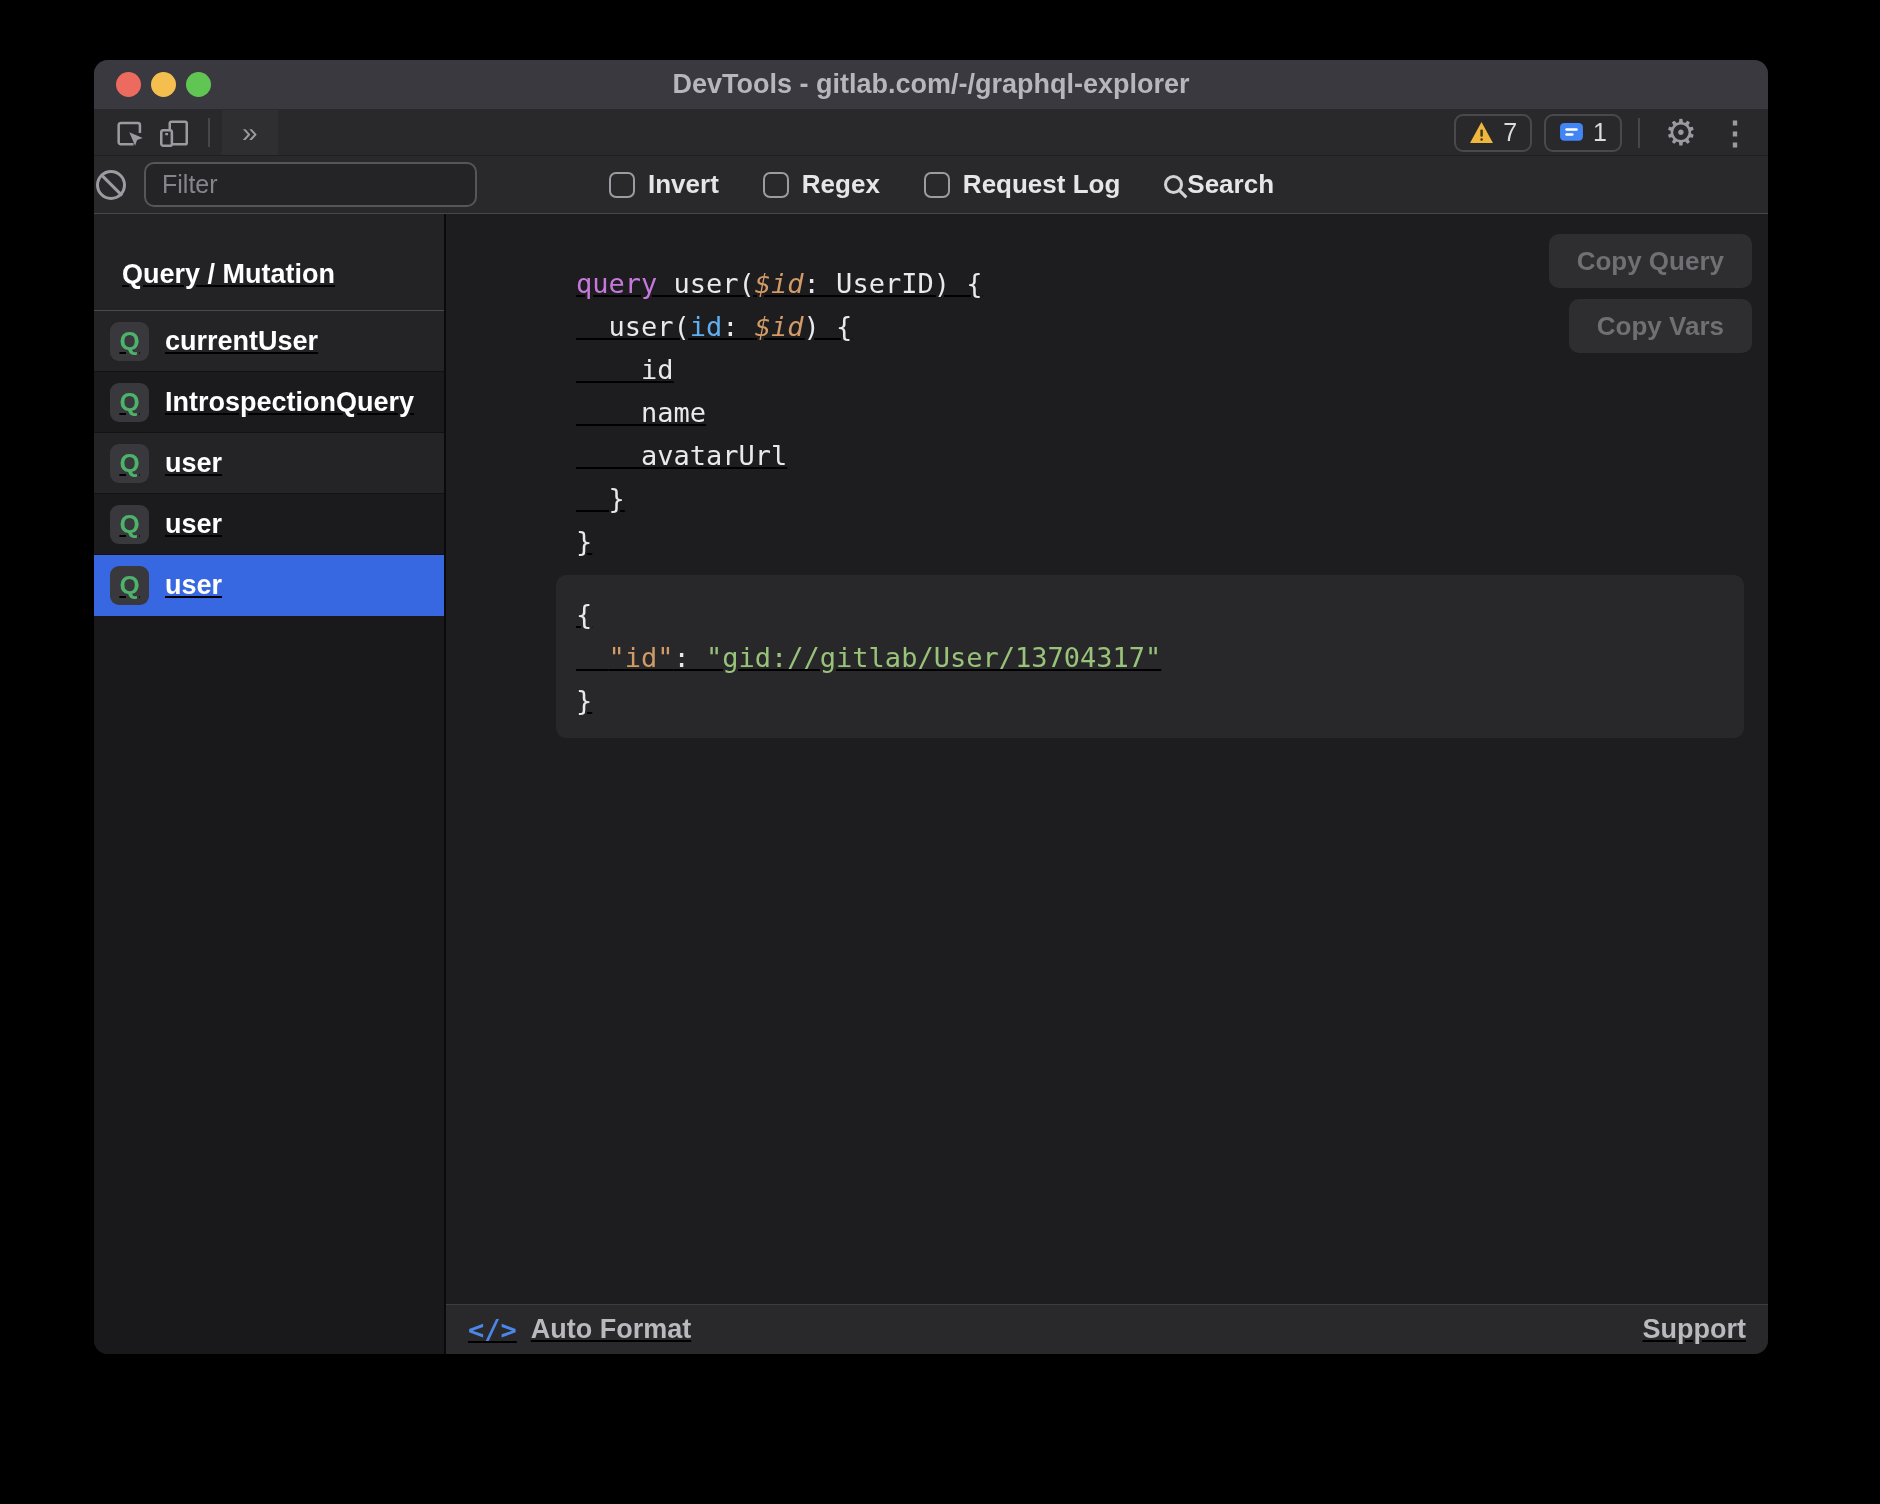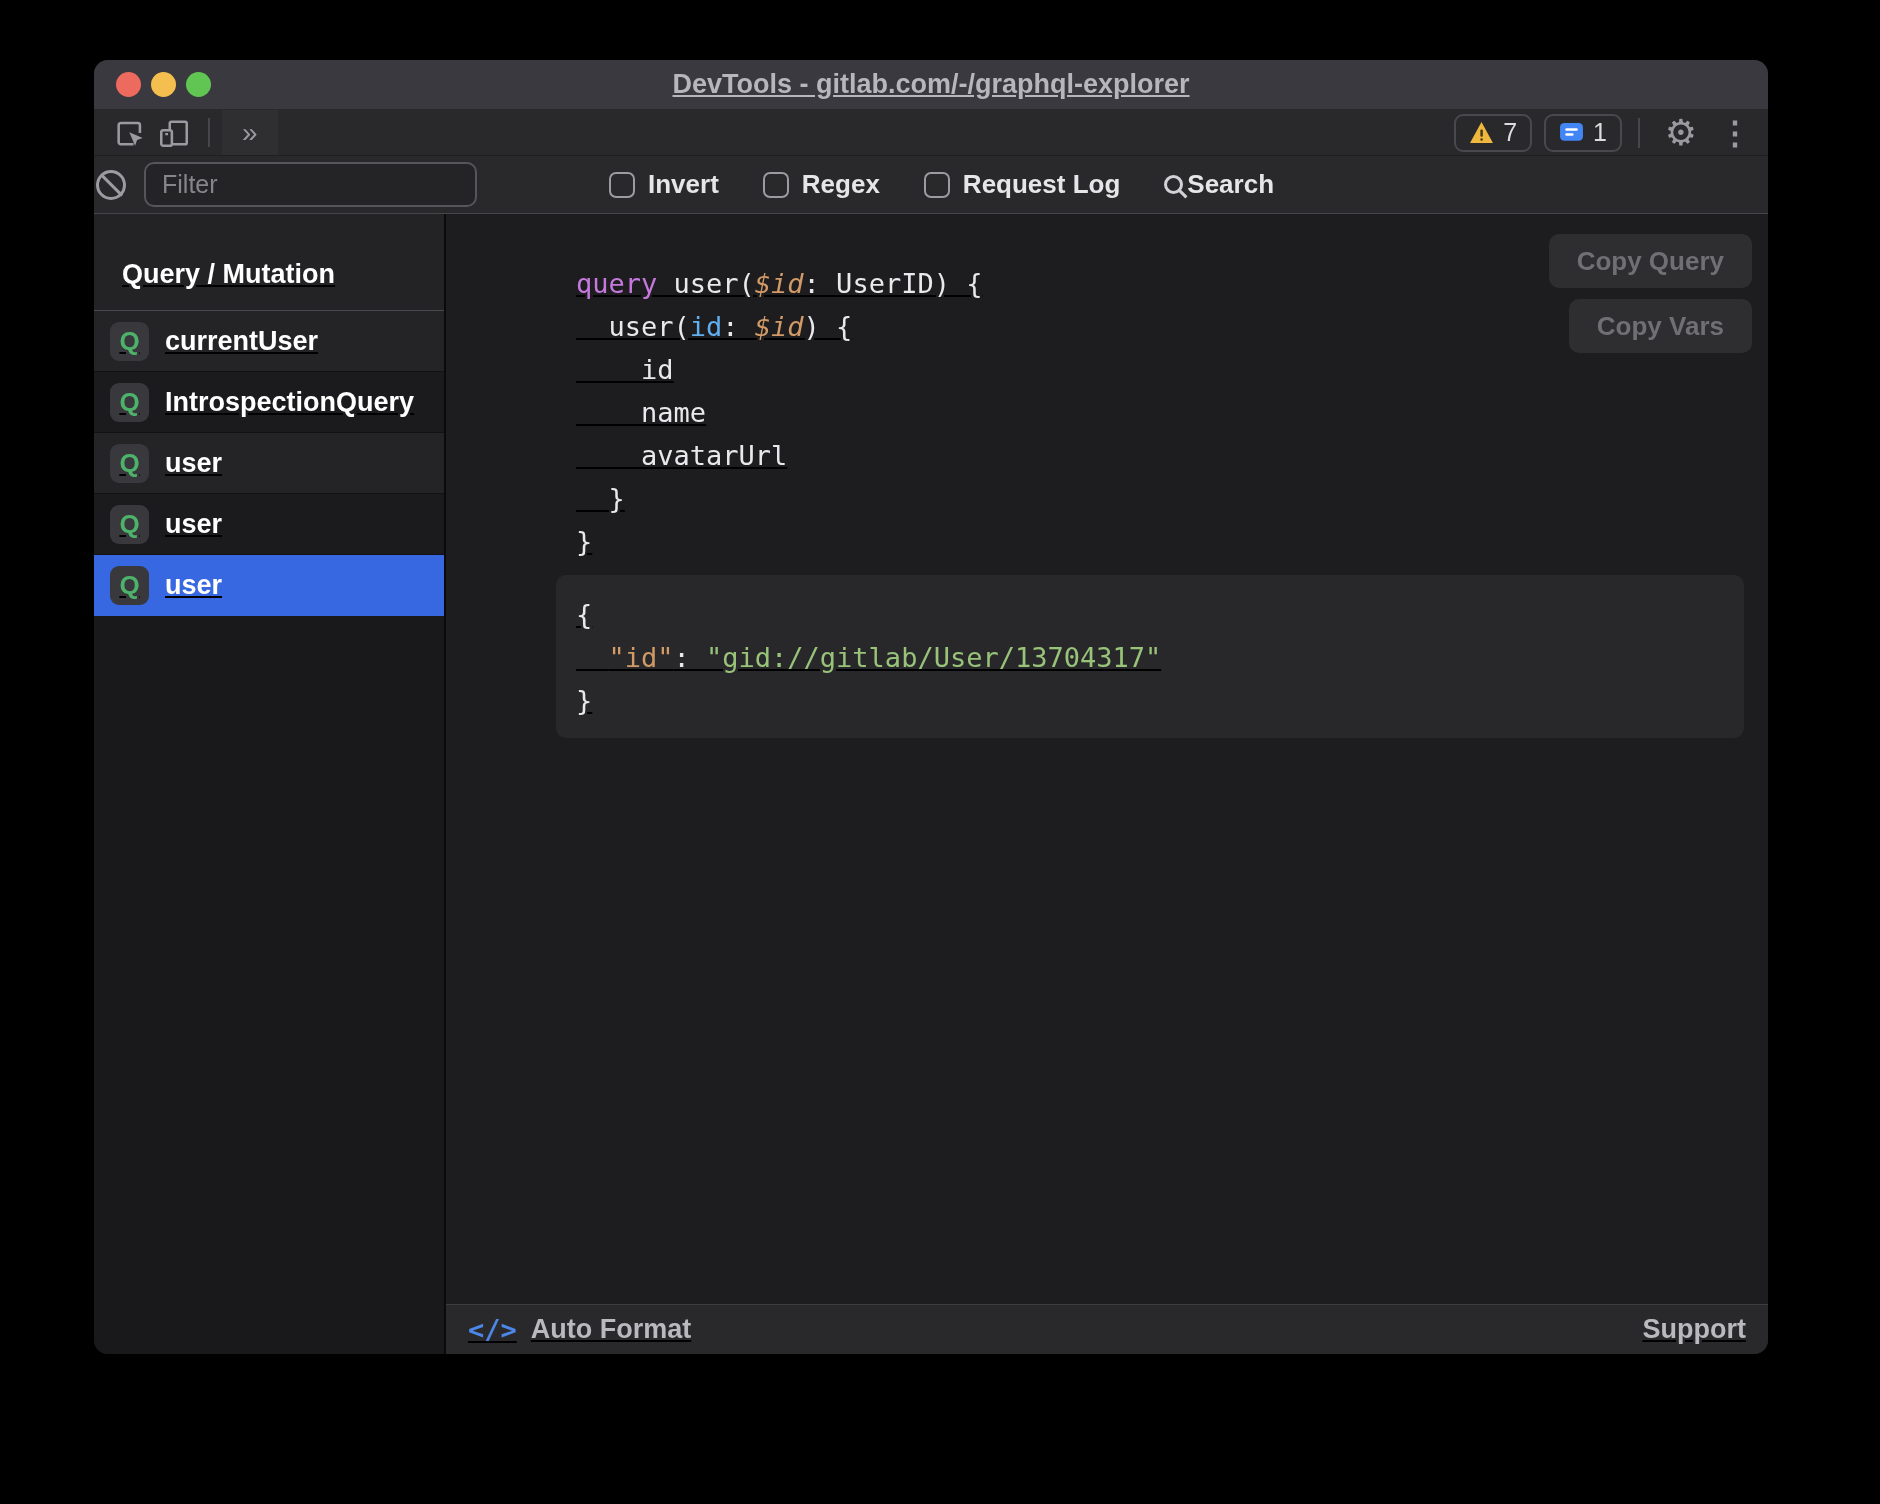--- a/index.html
+++ b/index.html
@@ -10,21 +10,21 @@
             background:#1d1d20; border-radius:14px; overflow:hidden;
             display:flex; flex-direction:column; }
 
   
   .titlebar { height:50px; flex:0 0 50px; background:#3a393f; position:relative;
               display:flex; align-items:center; justify-content:center;
               border-bottom:1px solid #29282d; }
   .traffic { position:absolute; left:22px; top:0; height:100%; display:flex; align-items:center; gap:10px; }
   .light { width:25px; height:25px; border-radius:50%; }
   .light.red{ background:#ed6a5e; } .light.yellow{ background:#f4bf4f; } .light.green{ background:#61c554; }
-  .title-text { color:#b7b6bd; font-size:27px; font-weight:bold;text-decoration:underline; }
+  .title-text { color:#b7b6bd; font-size:27px; font-weight:bold; }
 
   
   .toolbar { height:46px; flex:0 0 46px; background:#29292c; display:flex; align-items:stretch;
              padding-left:14px; border-bottom:1px solid #1f1f22; }
   .tool-icon { width:44px; display:flex; align-items:center; justify-content:center; }
   .vdiv { width:2px; background:#47474b; margin:8px 12px; }
   .tool-tabs { display:flex; align-items:stretch; }
   .tool-tab { display:flex; align-items:center; padding:0 26px; font-size:24px;
               color:#c9c9ce; white-space:nowrap; cursor:default; }
   .tool-tab.active { background:#000; color:#fff; }

